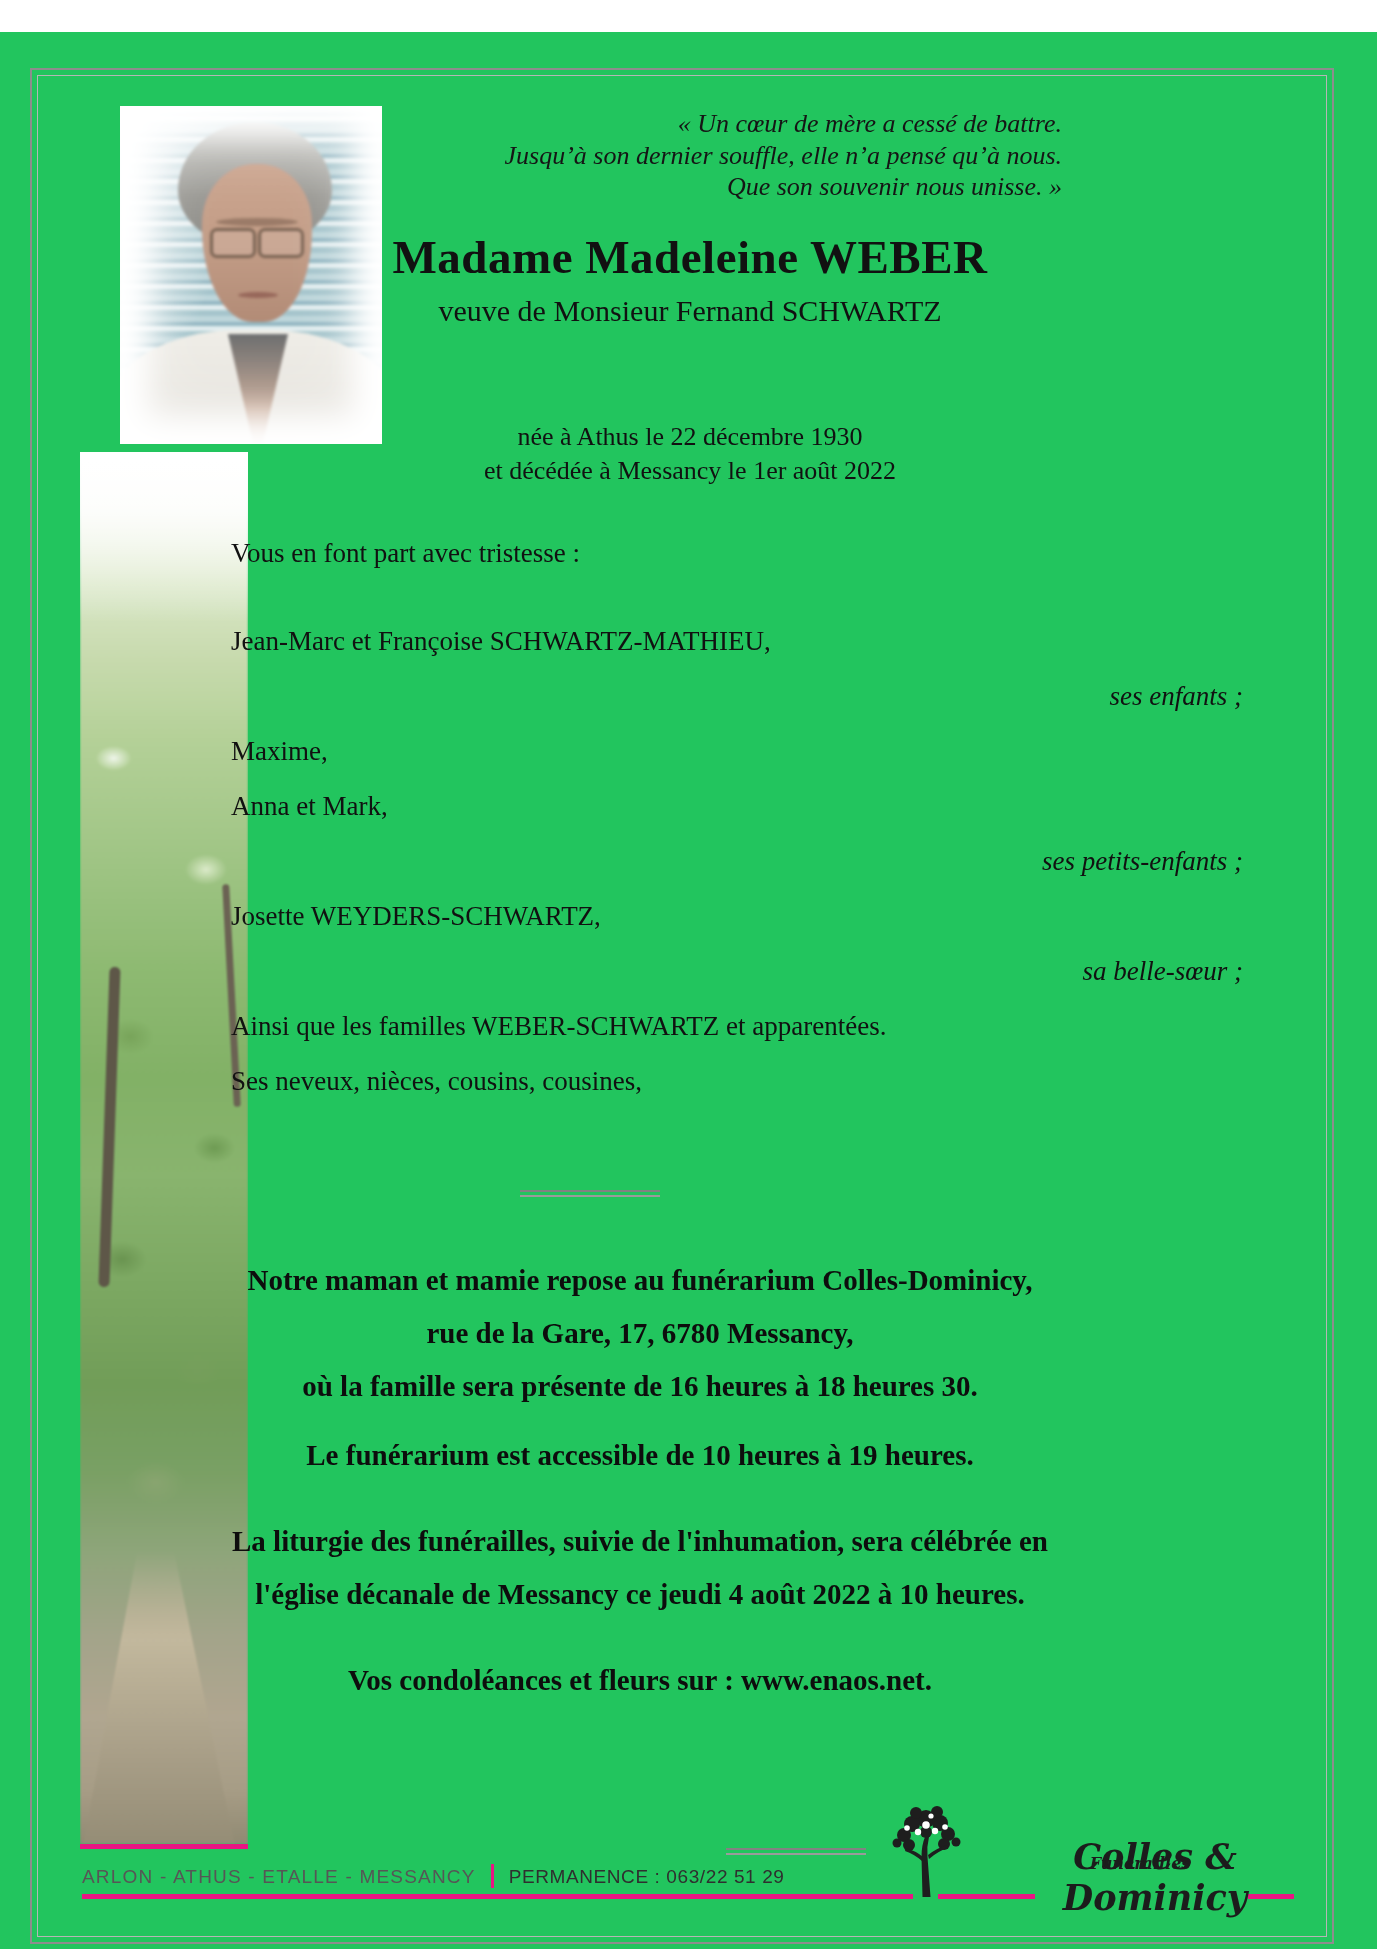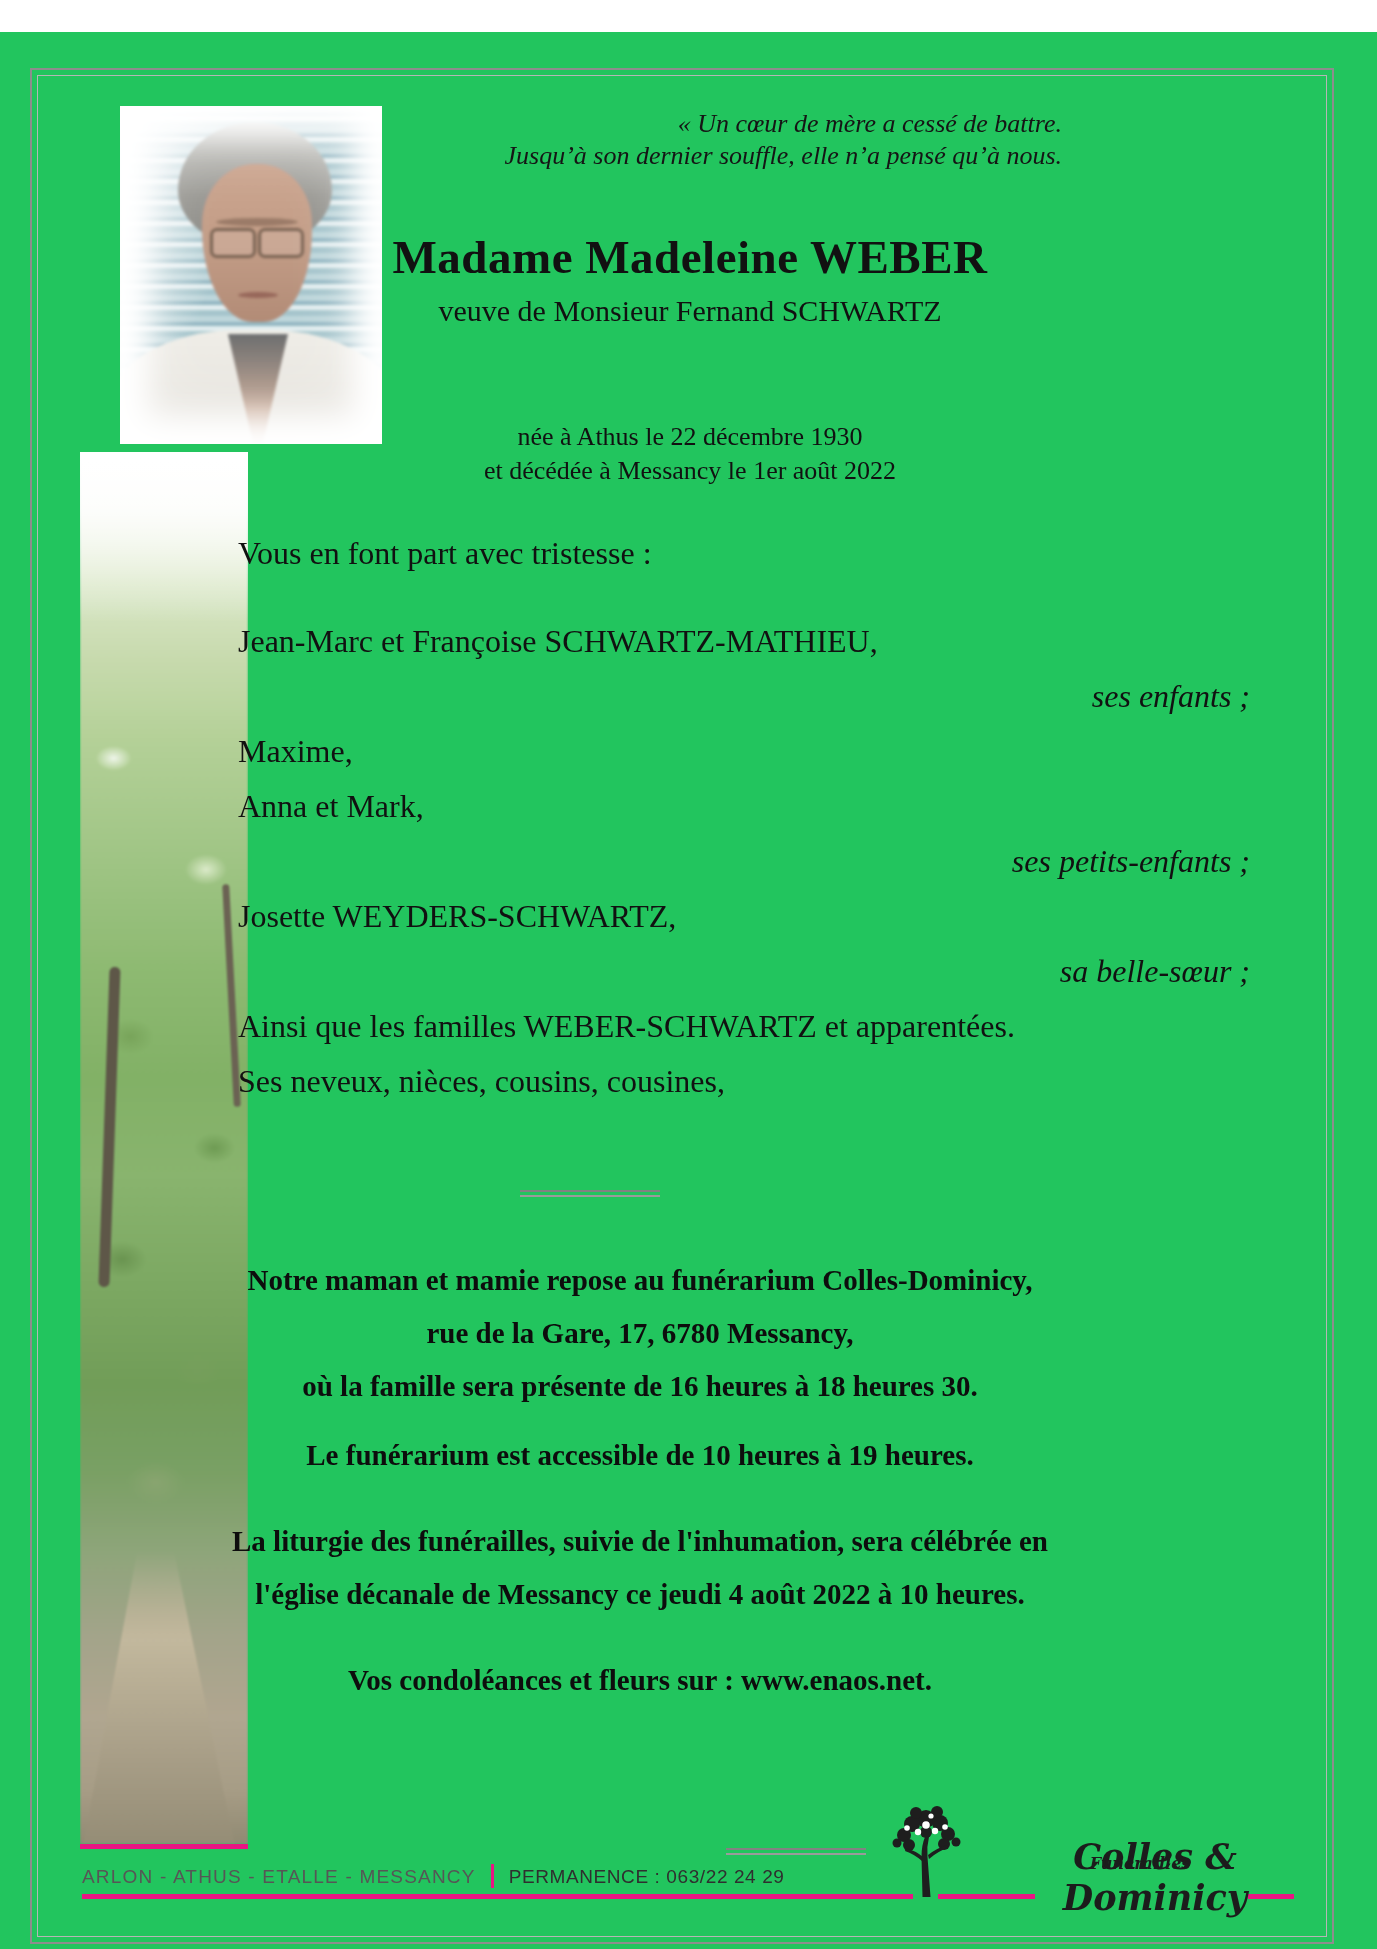--- a/index.html
+++ b/index.html
@@ -64,21 +64,21 @@
 
   
   .quote{position:absolute;top:76px;right:315px;text-align:right;
          font-style:italic;font-size:26px;line-height:31.5px;color:#151515;}
   .header{position:absolute;left:215px;top:196px;width:950px;text-align:center;}
   .title{font-size:47px;font-weight:bold;line-height:58px;letter-spacing:.5px;}
   .subtitle{font-size:30px;line-height:40px;margin-top:5px;}
   .vitals{position:absolute;left:215px;top:388px;width:950px;text-align:center;
           font-size:26px;line-height:34px;}
 
-  .family{position:absolute;left:238px;top:505px;width:1012px;font-size:32px;line-height:33px;}
+  .family{position:absolute;left:231px;top:505px;width:1012px;font-size:27px;line-height:33px;}
   .family .intro{margin-bottom:55px;}
   .family .row{margin-bottom:22px;}
   .family .relation{text-align:right;font-style:italic;}
 
   .divider{width:140px;height:3px;border-top:2px solid #828282;border-bottom:2px solid #9b9b9b;}
   .divider.main{position:absolute;left:520px;top:1158px;}
 
   .ceremony{position:absolute;left:120px;top:1222px;width:1040px;text-align:center;
             font-size:29px;font-weight:bold;line-height:53px;color:#0d0d0d;}
   .ceremony p{margin:0 0 33px;white-space:pre-line;}
@@ -131,20 +131,21 @@
       <div class="f-trunk2"></div>
       <div class="f-path"></div>
     </div>
     <div class="f-fade"></div>
   </div>
   <div class="photo-underline"></div>
 
   <div class="quote">
     <div>« Un cœur de mère a cessé de battre.</div>
     <div>Jusqu’à son dernier souffle, elle n’a pensé qu’à nous.</div>
+    <div>Que son souvenir nous unisse. »</div>
   </div>
 
   <div class="header">
     <div class="title">Madame Madeleine WEBER</div>
     <div class="subtitle">veuve de Monsieur Fernand SCHWARTZ</div>
   </div>
 
   <div class="vitals">
     <div>née à Athus le 22 décembre 1930</div>
     <div>et décédée à Messancy le 1er août 2022</div>
@@ -171,21 +172,21 @@
 où la famille sera présente de 16 heures à 18 heures 30.</p>
     <p>Le funérarium est accessible de 10 heures à 19 heures.</p>
     <p>La liturgie des funérailles, suivie de l'inhumation, sera célébrée en
 l'église décanale de Messancy ce jeudi 4 août 2022 à 10 heures.</p>
     <p>Vos condoléances et fleurs sur : www.enaos.net.</p>
   </div>
 
   <div class="footer-left">
     <span class="footer-locations">ARLON - ATHUS - ETALLE - MESSANCY</span>
     <span class="footer-bar"></span>
-    <span class="footer-permanence">PERMANENCE : 063/22 24 29</span>
+    <span class="footer-permanence">PERMANENCE : 063/22 51 29</span>
   </div>
 
   <div class="pink-line pl-1"></div>
   <div class="pink-line pl-2"></div>
   <div class="pink-line pl-3"></div>
 
   <div class="divider brand-divider"></div>
 
   <svg class="tree-logo" viewBox="0 0 100 100" xmlns="http://www.w3.org/2000/svg">
     <g fill="#1e1e1e">

